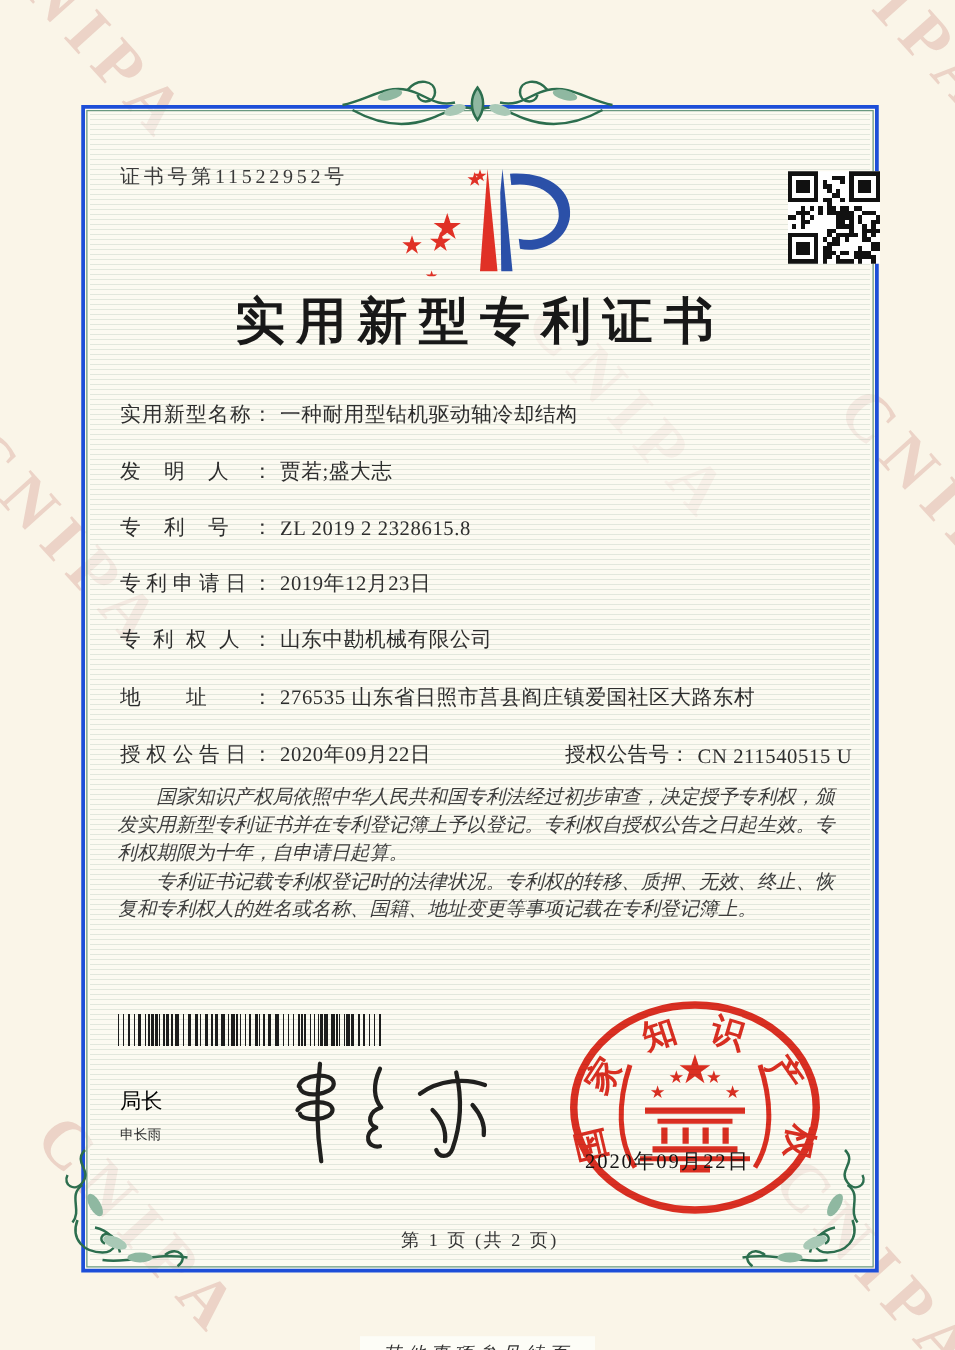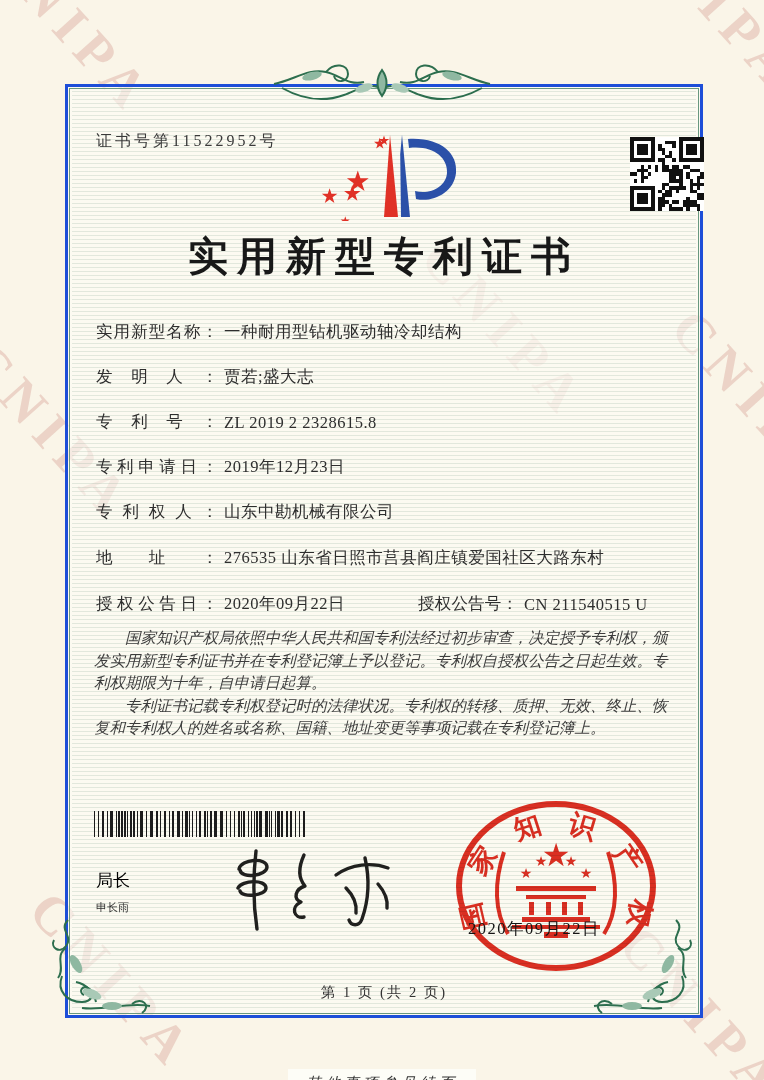--- a/index.html
+++ b/index.html
@@ -24,21 +24,21 @@
   .logo{position:absolute;left:252px;top:42px;z-index:3;}
   .qr{position:absolute;left:562px;top:50px;z-index:3;}
 
   .title{position:absolute;left:0;top:142px;width:100%;text-align:center;
          font-size:40px;font-weight:bold;letter-spacing:9px;color:#181818;z-index:3;}
 
   .row{position:absolute;left:28px;right:20px;font-size:16.5px;color:#2e2e2e;z-index:3;white-space:nowrap;}
   .row .lbl{display:inline-block;width:122px;text-align:justify;text-align-last:justify;vertical-align:bottom;}
   .row .val{margin-left:6px;letter-spacing:0.5px;}
   .row .pair-right{position:absolute;left:322px;top:0;}
-  .pair-right .lbl{width:100px;}
+  .pair-right .lbl{width:100px;margin-left:34px;}
 
   .paras{position:absolute;left:26px;top:540px;width:580px;z-index:3;
          font-size:15.5px;line-height:22.5px;color:#3d3d3d;font-style:italic;}
   .paras p{margin:0;text-indent:2em;}
 
   .barcode{position:absolute;left:24px;top:724px;z-index:3;}
   .officer-title{position:absolute;left:28px;top:782px;font-size:17px;color:#000000;z-index:3;}
   .officer-name{position:absolute;left:28px;top:813px;font-size:11px;color:#2e2e2e;z-index:3;}
   .signature{position:absolute;left:150px;top:756px;z-index:3;}
 

